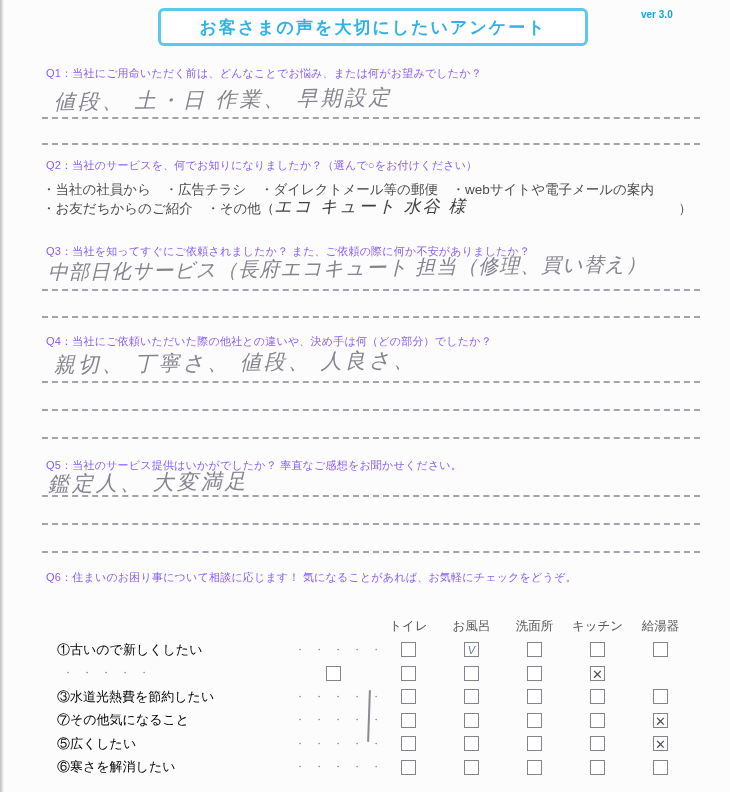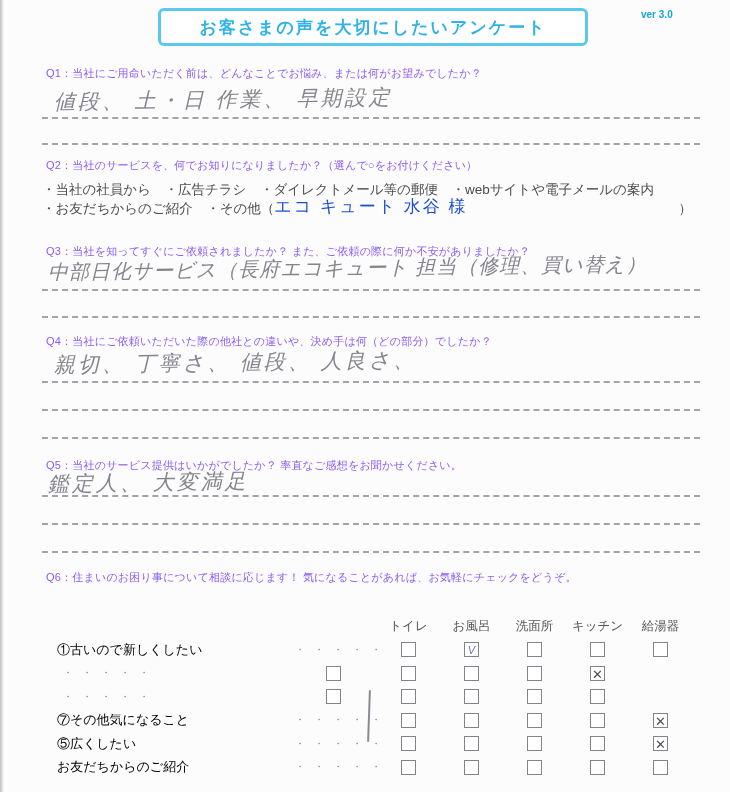--- a/index.html
+++ b/index.html
@@ -38,21 +38,21 @@
   .ansline {
     position:absolute; left:42px; width:658px; height:0;
     border-top:2px dashed #a3a3ab;
   }
   .hw {
     position:absolute; color:#84848e; font-style:italic;
     letter-spacing:3px; white-space:nowrap;
     transform:rotate(-0.8deg); transform-origin:left bottom;
   }
   .hw-inline {
-    color:#1d4ed8; letter-spacing:2px;
+    color:#404040; font-style:italic; letter-spacing:2px;
     font-size:17px; position:relative; top:-2px; white-space:nowrap;
   }
   
   .optline {
     position:absolute; left:42px; width:650px;
     font-size:13.5px; color:#4c4c4c;
   }
   .optline2 { display:flex; align-items:center; }
   .optline2 .spacer { flex:1; }
   
@@ -198,20 +198,21 @@
           </span>
         </span>
       <span class="cbxcell">
           <span class="cbx">
             <i class="mark">✕</i>
           </span>
         </span>
     </div>
 
     <div class="q6row">
+      <span class="rowlabel">③水道光熱費を節約したい</span>
       <span class="dots">・・・・・</span>
       <span class="cbxcell">
           <span class="cbx">
             <i class="mark"></i>
           </span>
         </span>
       <span class="cbxcell">
           <span class="cbx">
             <i class="mark"></i>
           </span>
@@ -287,21 +288,21 @@
           </span>
         </span>
       <span class="cbxcell">
           <span class="cbx">
             <i class="mark">✕</i>
           </span>
         </span>
     </div>
 
     <div class="q6row">
-      <span class="rowlabel">お友だちからのご紹介</span>
+      <span class="rowlabel">⑥寒さを解消したい</span>
       <span class="dots">・・・・・</span>
       <span class="cbxcell">
           <span class="cbx">
             <i class="mark"></i>
           </span>
         </span>
       <span class="cbxcell">
           <span class="cbx">
             <i class="mark"></i>
           </span>

